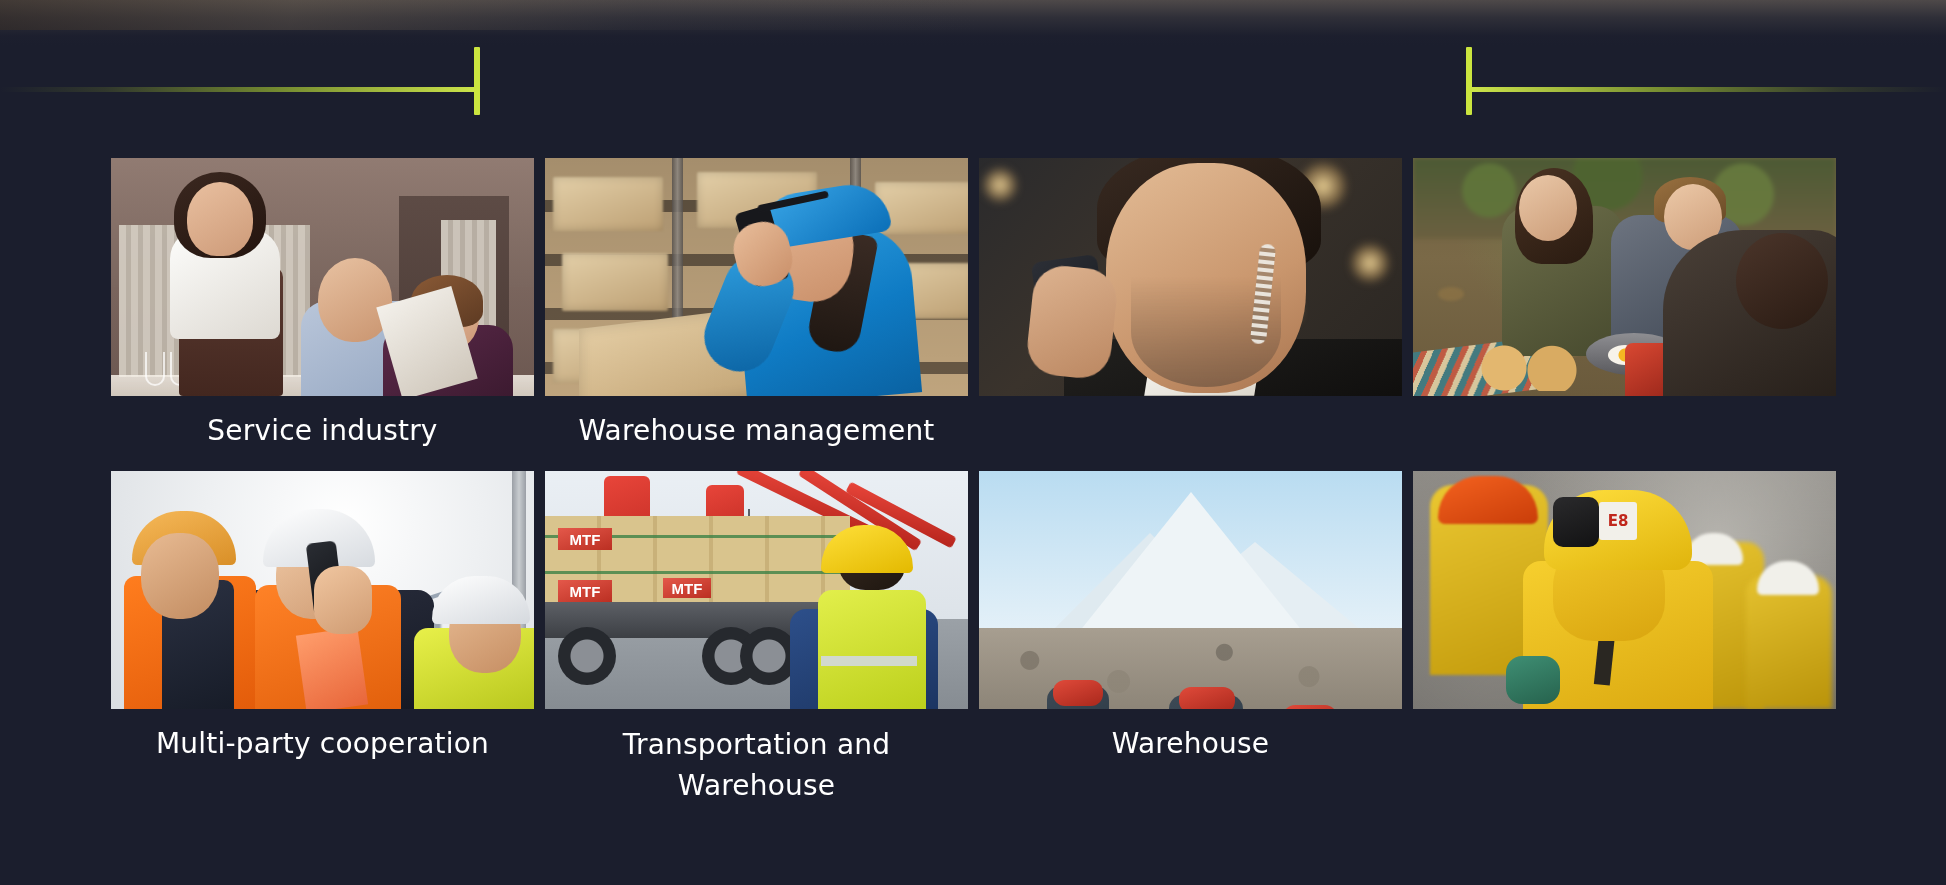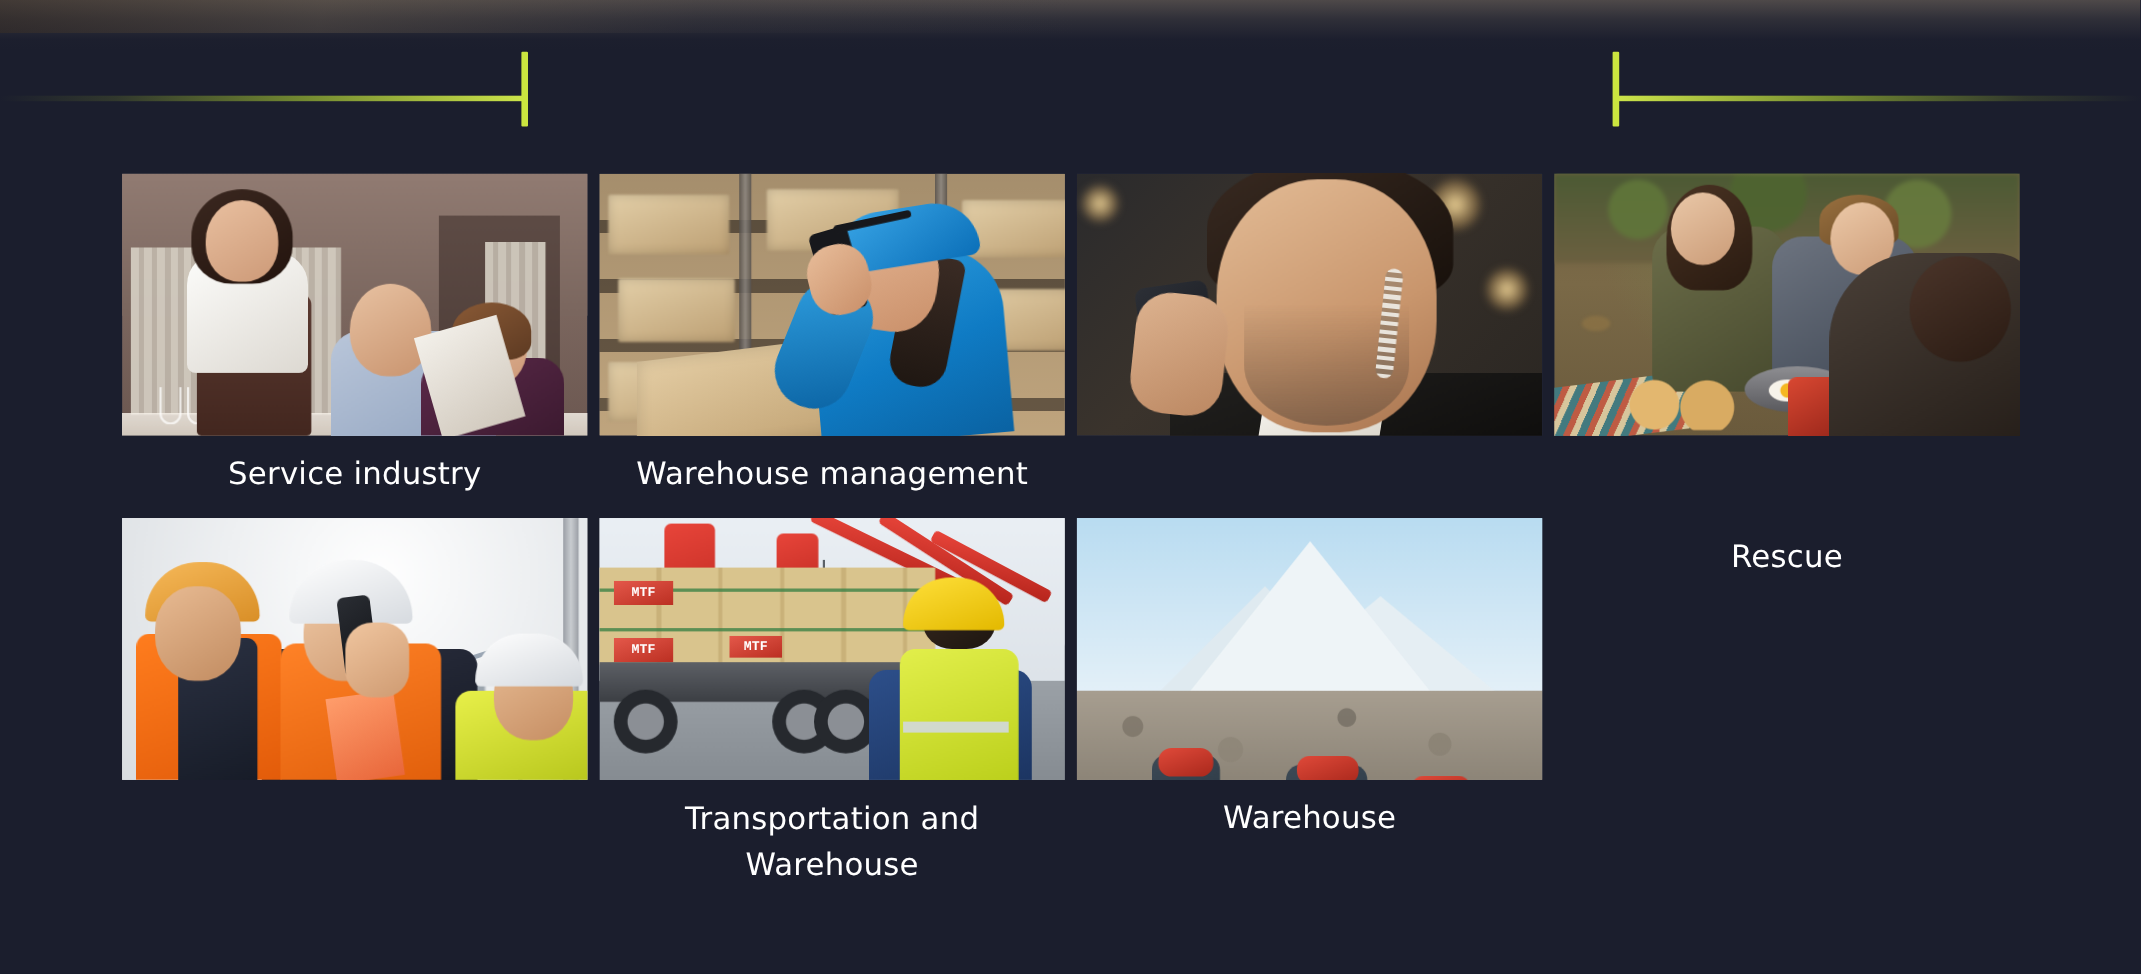--- a/index.html
+++ b/index.html
@@ -653,22 +653,22 @@
       #d3bd85;
   }
   .lg-cargo-band {
     position: absolute; left: 0; width: 72%; height: 3px;
     background: rgba(60,130,70,.8);
   }
   .lg-label {
     position: absolute;
     background: linear-gradient(160deg,#e4584a,#bb2f22);
     color: #fff;
-    font-family: Liberation Mono, monospace;
-    font-size: 12px; font-weight: bold;
+    font-family: Liberation Sans, sans-serif;
+    font-size: 15px; font-weight: bold;
     display: flex; align-items: center; justify-content: center;
   }
   .lg-wheel {
     position: absolute; bottom: 10%;
     width: 58px; height: 58px;
     background: radial-gradient(circle, #8b8f95 0 16px, #26292e 17px);
     border-radius: 50%;
   }
   .lg-worker-vest {
     position: absolute; right: 10%; bottom: 0;
@@ -996,20 +996,21 @@
             <div class="mp-clipboard"></div>
             <div class="mp-head-b"></div>
             <div class="mp-helmet-b"></div>
             <div class="mp-radio-b"></div>
             <div class="mp-hand-b"></div>
             <div class="mp-vest-c"></div>
             <div class="mp-head-c"></div>
             <div class="mp-helmet-c"></div>
           </div>
         </div>
+        <div class="caption">Multi-party cooperation</div>
       </div>
 
       <div class="cell">
         <div class="thumb">
           <div class="scene sc-logistics">
             <div class="lg-sky"></div>
             <div class="lg-ground"></div>
             <div class="lg-crane lg-crane-a"></div>
             <div class="lg-crane lg-crane-b"></div>
             <div class="lg-crane-arm lg-arm-1"></div>
@@ -1067,18 +1068,37 @@
 
               <div class="ad-pack-red" style="left:8px;top:-4px;width:54px"></div>
 
             </div>
           </div>
         </div>
         <div class="caption">Warehouse</div>
       </div>
 
       <div class="cell">
-        <div class="caption">Rescue</div>
+        <div class="thumb">
+          <div class="scene sc-rescue">
+            <div class="rs-smoke"></div>
+            <div class="rs-bg-fire-a"></div>
+            <div class="rs-helmet-orange"></div>
+            <div class="rs-bg-fire-b"></div>
+            <div class="rs-helmet-white-a"></div>
+            <div class="rs-bg-fire-c"></div>
+            <div class="rs-helmet-white-b"></div>
+            <div class="rs-coat rs-main-coat"></div>
+            <div class="rs-strap"></div>
+            <div class="rs-main-head"></div>
+            <div class="rs-goggles"></div>
+            <div class="rs-goggle-strap"></div>
+            <div class="rs-helmet"></div>
+            <div class="rs-helmet-shield"></div>
+            <div class="rs-badge">E8</div>
+            <div class="rs-glove"></div>
+          </div>
+        </div>
       </div>
     </div>
 
   </div>
 </div>
 
 </body></html>

